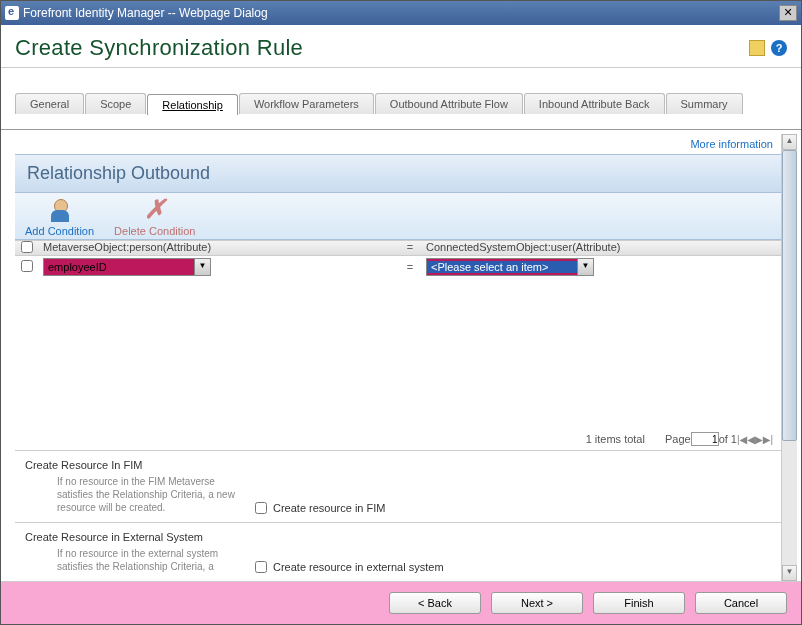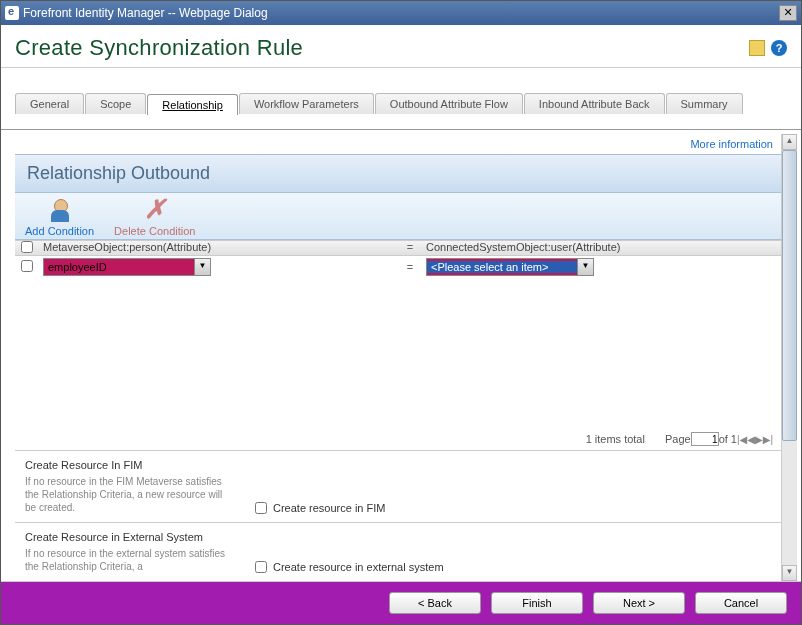--- a/index.html
+++ b/index.html
@@ -43,27 +43,27 @@
 .dropdown .dd-text { padding: 0 4px; min-width: 150px; }
 .dropdown .dd-btn { width:16px; height:16px; background:linear-gradient(#f0f0f0,#ccc); border-left:1px solid #888; text-align:center; line-height:14px; font-size:8px; }
 .dropdown.sel .dd-text { background:#2a5db0; color:#fff; }
 .criteria-body { flex:1; background:#fff; }
 .pager { text-align:right; padding:4px 8px; font-size:11px; color:#555; display:flex; justify-content:flex-end; align-items:center; }
 .pager input { width:28px; height:14px; font-size:10px; text-align:right; border:1px solid #999; }
 .pager .nav-btn { color:#888; cursor:pointer; font-size:10px; }
 .panel { border-top:1px solid #ccc; padding:8px 10px; display:flex; gap:20px;align-items:flex-end; }
 .panel .desc { width: 210px; }
 .panel .desc .ptitle { font-size:11px; color:#333; margin-bottom:4px; }
-.panel .desc .psub { font-size:10px; color:#888; line-height:1.3; }
+.panel .desc .psub { font-size:10px; color:#888; line-height:1.3;margin-left:32px; }
 .panel .opt { display:flex; align-items:flex-start; gap:6px; font-size:11px; color:#333; padding-top:6px; }
 .scrollbar { width:16px; background:#e8e8e8; border-left:1px solid #ccc; display:flex; flex-direction:column; }
 .sb-btn { height:16px; background:linear-gradient(#f5f5f5,#ddd); border:1px solid #bbb; text-align:center; font-size:8px; line-height:12px; color:#666; }
 .sb-track { flex:1; position:relative; }
 .sb-thumb { position:absolute; left:0; right:0; top:0; height:70%; background:linear-gradient(90deg,#e0e8f0,#c0d0e0); border:1px solid #9ab; border-radius:2px; }
-.footer { border-top:1px solid #ccc; padding:10px 14px; display:flex; justify-content:flex-end; gap:10px; background:#a21caf; }
+.footer { border-top:1px solid #ccc; padding:10px 14px; display:flex; justify-content:flex-end; gap:10px; background:#f9a8d4; }
 .footer button { width:92px; height:22px; font-size:11px; background:linear-gradient(#fefefe,#e4e4e4); border:1px solid #999; border-radius:3px; cursor:pointer; }
 input[type=checkbox] { width:12px; height:12px; }
 </style>
 </head>
 <body>
 
 <div class="window">
   <div class="titlebar">
     <div class="ie-icon"></div>
     <div class="title">Forefront Identity Manager -- Webpage Dialog</div>
@@ -170,17 +170,17 @@
       <div class="sb-btn">▲</div>
       <div class="sb-track">
         <div class="sb-thumb"></div>
       </div>
       <div class="sb-btn">▼</div>
     </div>
   </div>
 
   <div class="footer">
     <button>&lt; Back</button>
+    <button>Next &gt;</button>
     <button>Finish</button>
-    <button>Next &gt;</button>
     <button>Cancel</button>
   </div>
 </div>
 
 </body></html>

